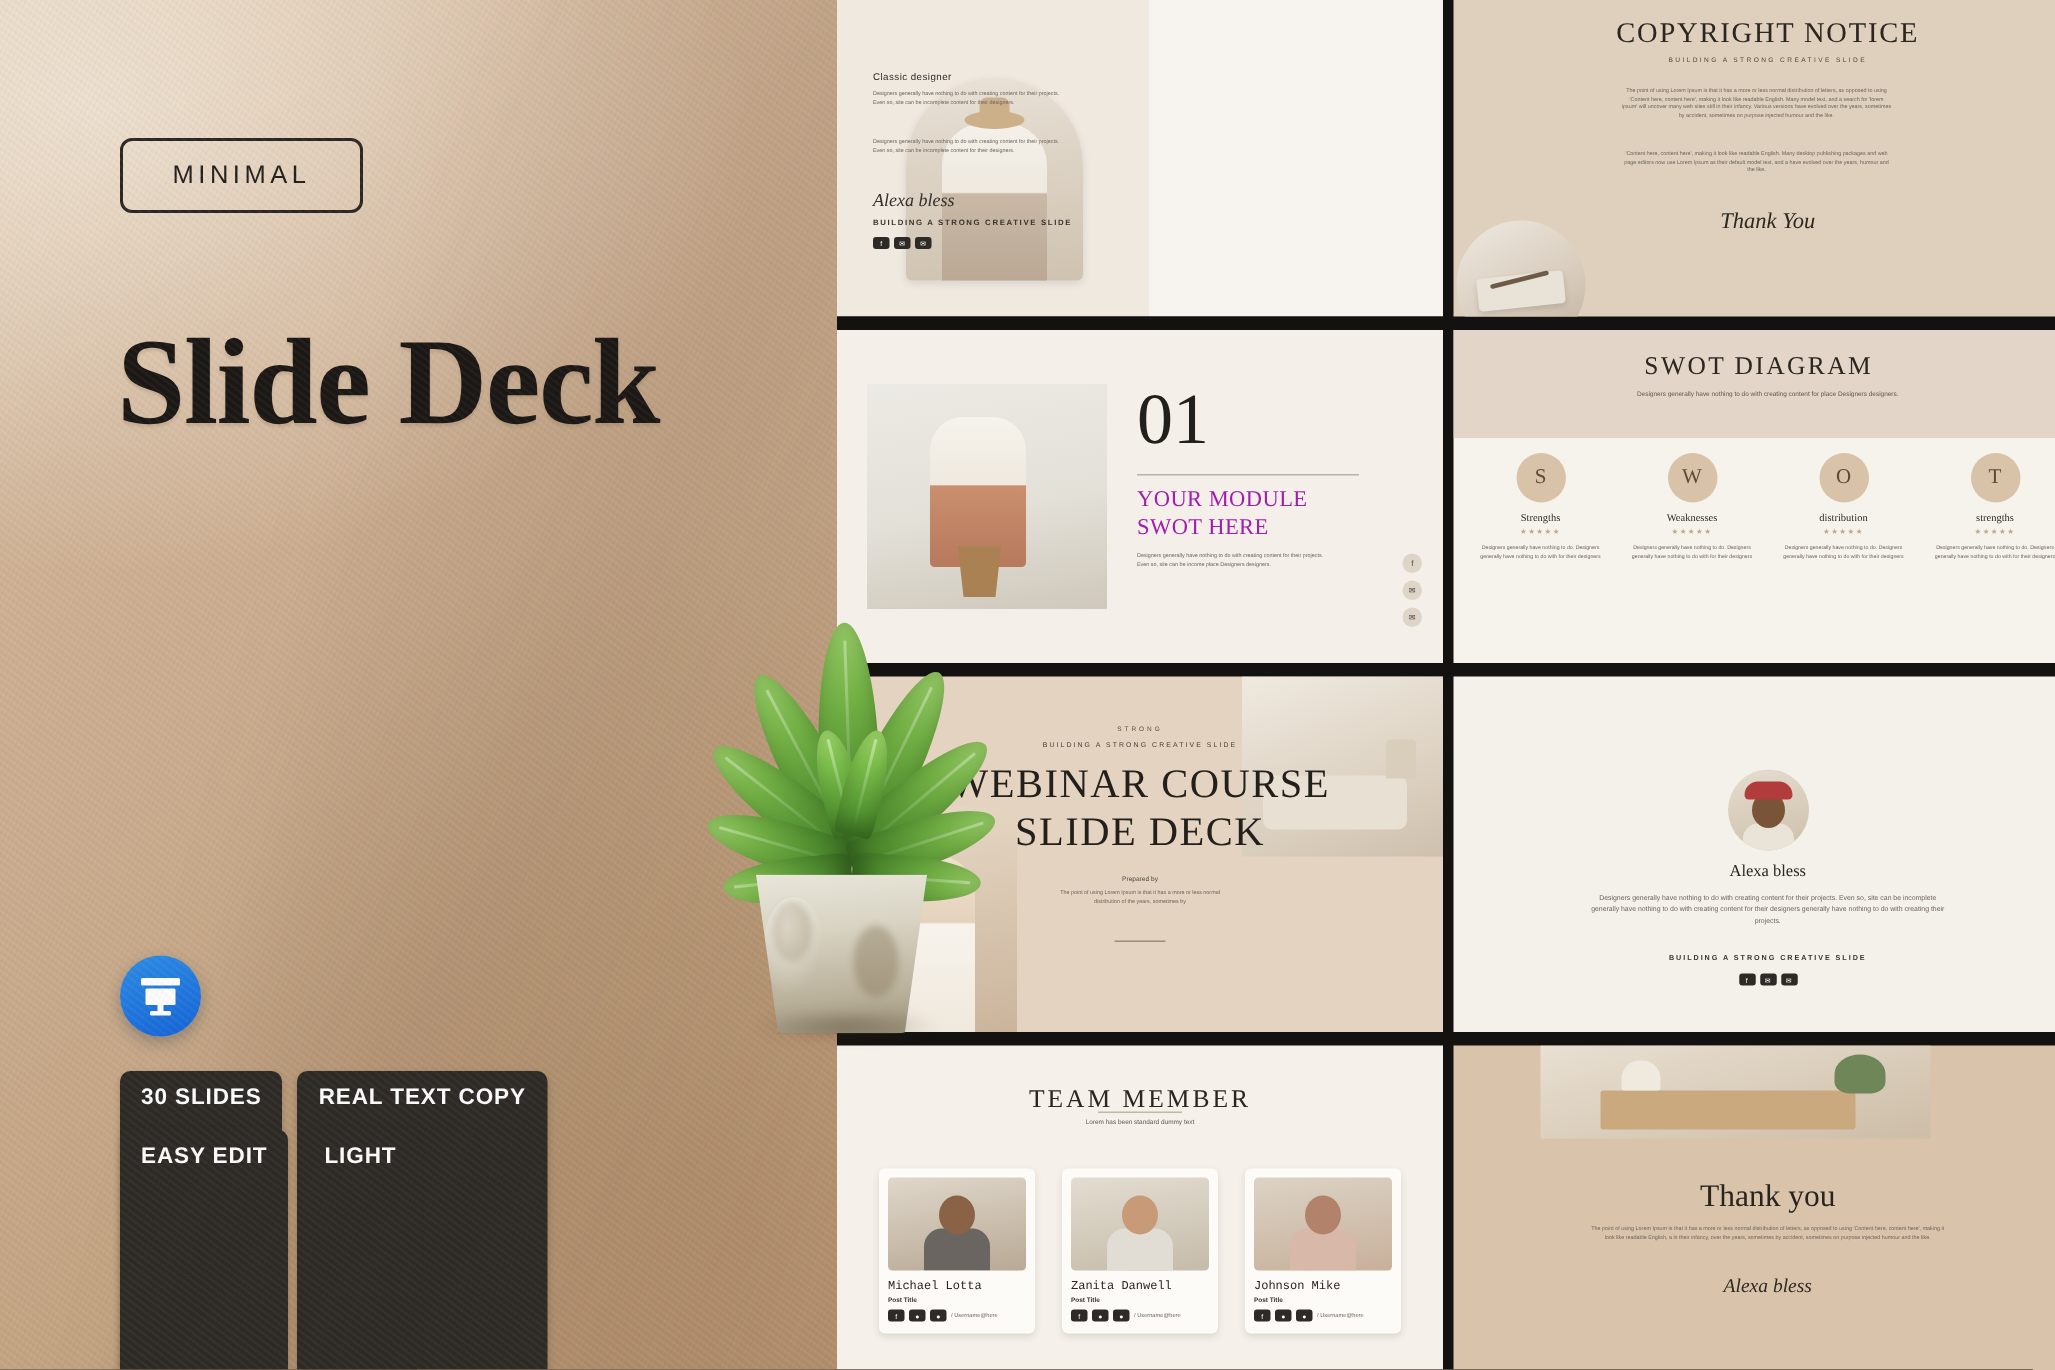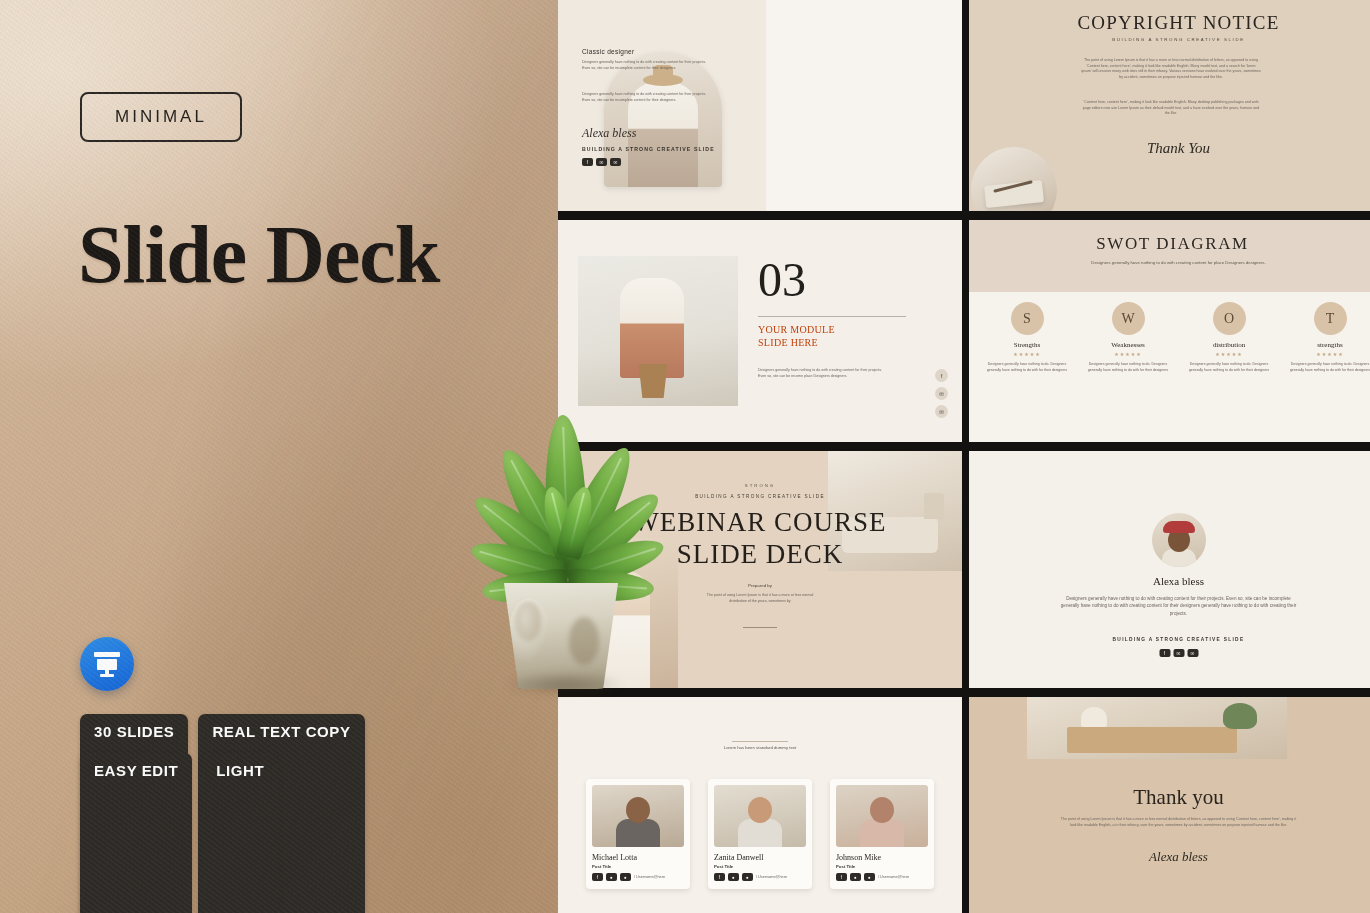--- a/index.html
+++ b/index.html
@@ -192,21 +192,21 @@
   .s3-photo .stool{
     position:absolute; left:56px; top:108px; width:38px;height:34px;
     background:#a98153; clip-path: polygon(12% 0,88% 0,78% 100%,22% 100%);
   }
   .s3-num{
     position:absolute; left:200px; top:36px; font-family:"Liberation Serif",serif;
     font-size:48px; color:#22201d; line-height:1;
   }
   .s3-rule{ position:absolute; left:200px; top:96px; width:148px; height:1px; background:#b9b1a5;}
   .s3-h{ position:absolute; left:200px; top:104px; font-family:"Liberation Serif",serif;
-    font-size:10px; color:#c2410c; line-height:1.25; letter-spacing:.3px;}
+    font-size:15px; color:#a21caf; line-height:1.25; letter-spacing:.3px;}
   .s3-p{ position:absolute; left:200px; top:148px; width:128px;}
   .s3-socials{ position:absolute; right:14px; bottom:24px; display:flex; flex-direction:column; gap:5px;}
   .s3-socials .c{
     width:13px;height:13px;border-radius:50%;background:#ded5c8;color:#4b443c;
     font-size:5.4px; display:flex;align-items:center;justify-content:center;
   }
 
   
   .s4 { background:#f6f2ec;}
   .s4-band{ position:absolute; left:0; right:0; top:0; height:72px; background:#e3d6c8;}
@@ -279,21 +279,21 @@
   .s7-sub{ position:absolute; left:0; right:0; top:48px; text-align:center; font-size:4.3px; color:#5e564d;}
   .s7-rule{ position:absolute; left:50%; transform:translateX(-50%); top:44px; width:56px;height:1px;background:#c2b7a7;}
   .s7-cards{ position:absolute; left:28px; right:28px; top:82px; display:flex; gap:18px;}
   .s7-card{ flex:1; background:#fdfbf7; border-radius:4px; box-shadow:0 2px 5px rgba(60,40,25,0.13); padding:6px 6px 8px;}
   .s7-photo{ height:62px; border-radius:3px; overflow:hidden; position:relative;}
   .s7-photo.a{ background: linear-gradient(170deg,#dfd7ca,#b9a995);}
   .s7-photo.b{ background: linear-gradient(170deg,#dcd3c5,#c8b09b);}
   .s7-photo.c{ background: linear-gradient(170deg,#e3ddd1,#c5bba9);}
   .s7-photo .h{ position:absolute; left:50%; transform:translateX(-50%); top:12px; width:24px;height:26px;border-radius:50%;}
   .s7-photo .b2{ position:absolute; left:50%; transform:translateX(-50%); bottom:0; width:44px;height:28px;border-radius:12px 12px 0 0;}
-  .s7-name{ font-family:Liberation Serif, serif; font-size:8px; color:#2a2521; margin-top:6px;}
+  .s7-name{ font-family:Liberation Mono, monospace; font-size:8px; color:#2a2521; margin-top:6px;}
   .s7-role{ font-size:4.3px; font-weight:bold; color:#3a342e; margin-top:2px;}
   .s7-hand{ display:flex; align-items:center; gap:3px; margin-top:4px;}
   .s7-hand .u{ font-size:3.8px; color:#6d645c;}
 
   
   .s8 { background:#d9c4ab;}
   .s8-photo{
     position:absolute; left:58px; top:0; width:260px; height:62px;
     background: linear-gradient(165deg,#e9e0d2,#cdbda7);
     overflow:hidden;
@@ -403,25 +403,25 @@
         <div class="book"></div>
           <div class="pen"></div>
       </div>
     </div>
 
     <div class="slide r2 cL s3">
       <div class="s3-photo">
         <div class="fig"></div>
           <div class="stool"></div>
       </div>
-      <div class="s3-num">03</div>
+      <div class="s3-num">01</div>
       <div class="s3-rule"></div>
       <div class="s3-h">
         <div>YOUR MODULE</div>
-        <div>SLIDE HERE</div>
+        <div>SWOT HERE</div>
       </div>
       <div class="tiny s3-p">Designers generally have nothing to do with creating content for their projects. Even so, site can be income place Designers designers.</div>
       <div class="s3-socials">
         <div class="c">f</div>
         <div class="c">✉</div>
         <div class="c">✉</div>
       </div>
     </div>
 
     <div class="slide r2 cR s4">
@@ -483,20 +483,21 @@
       <div class="tiny5 s6-body">Designers generally have nothing to do with creating content for their projects. Even so, site can be incomplete generally have nothing to do with creating content for their designers generally have nothing to do with creating their projects.</div>
       <div class="s6-caps">BUILDING A STRONG CREATIVE SLIDE</div>
       <div class="s6-soc">
         <div class="soc">f</div>
         <div class="soc">✉</div>
         <div class="soc">✉</div>
       </div>
     </div>
 
     <div class="slide r4 cL s7">
+      <div class="s7-title">TEAM MEMBER</div>
       <div class="s7-rule"></div>
       <div class="s7-sub">Lorem has been standard dummy text</div>
       <div class="s7-cards">
         <div class="s7-card">
           <div class="s7-photo a">
             <div class="b2" style="background:#6a6560"></div>
               <div class="h" style="background:#8a6246"></div>
           </div>
           <div class="s7-name">Michael Lotta</div>
           <div class="s7-role">Post Title</div>

